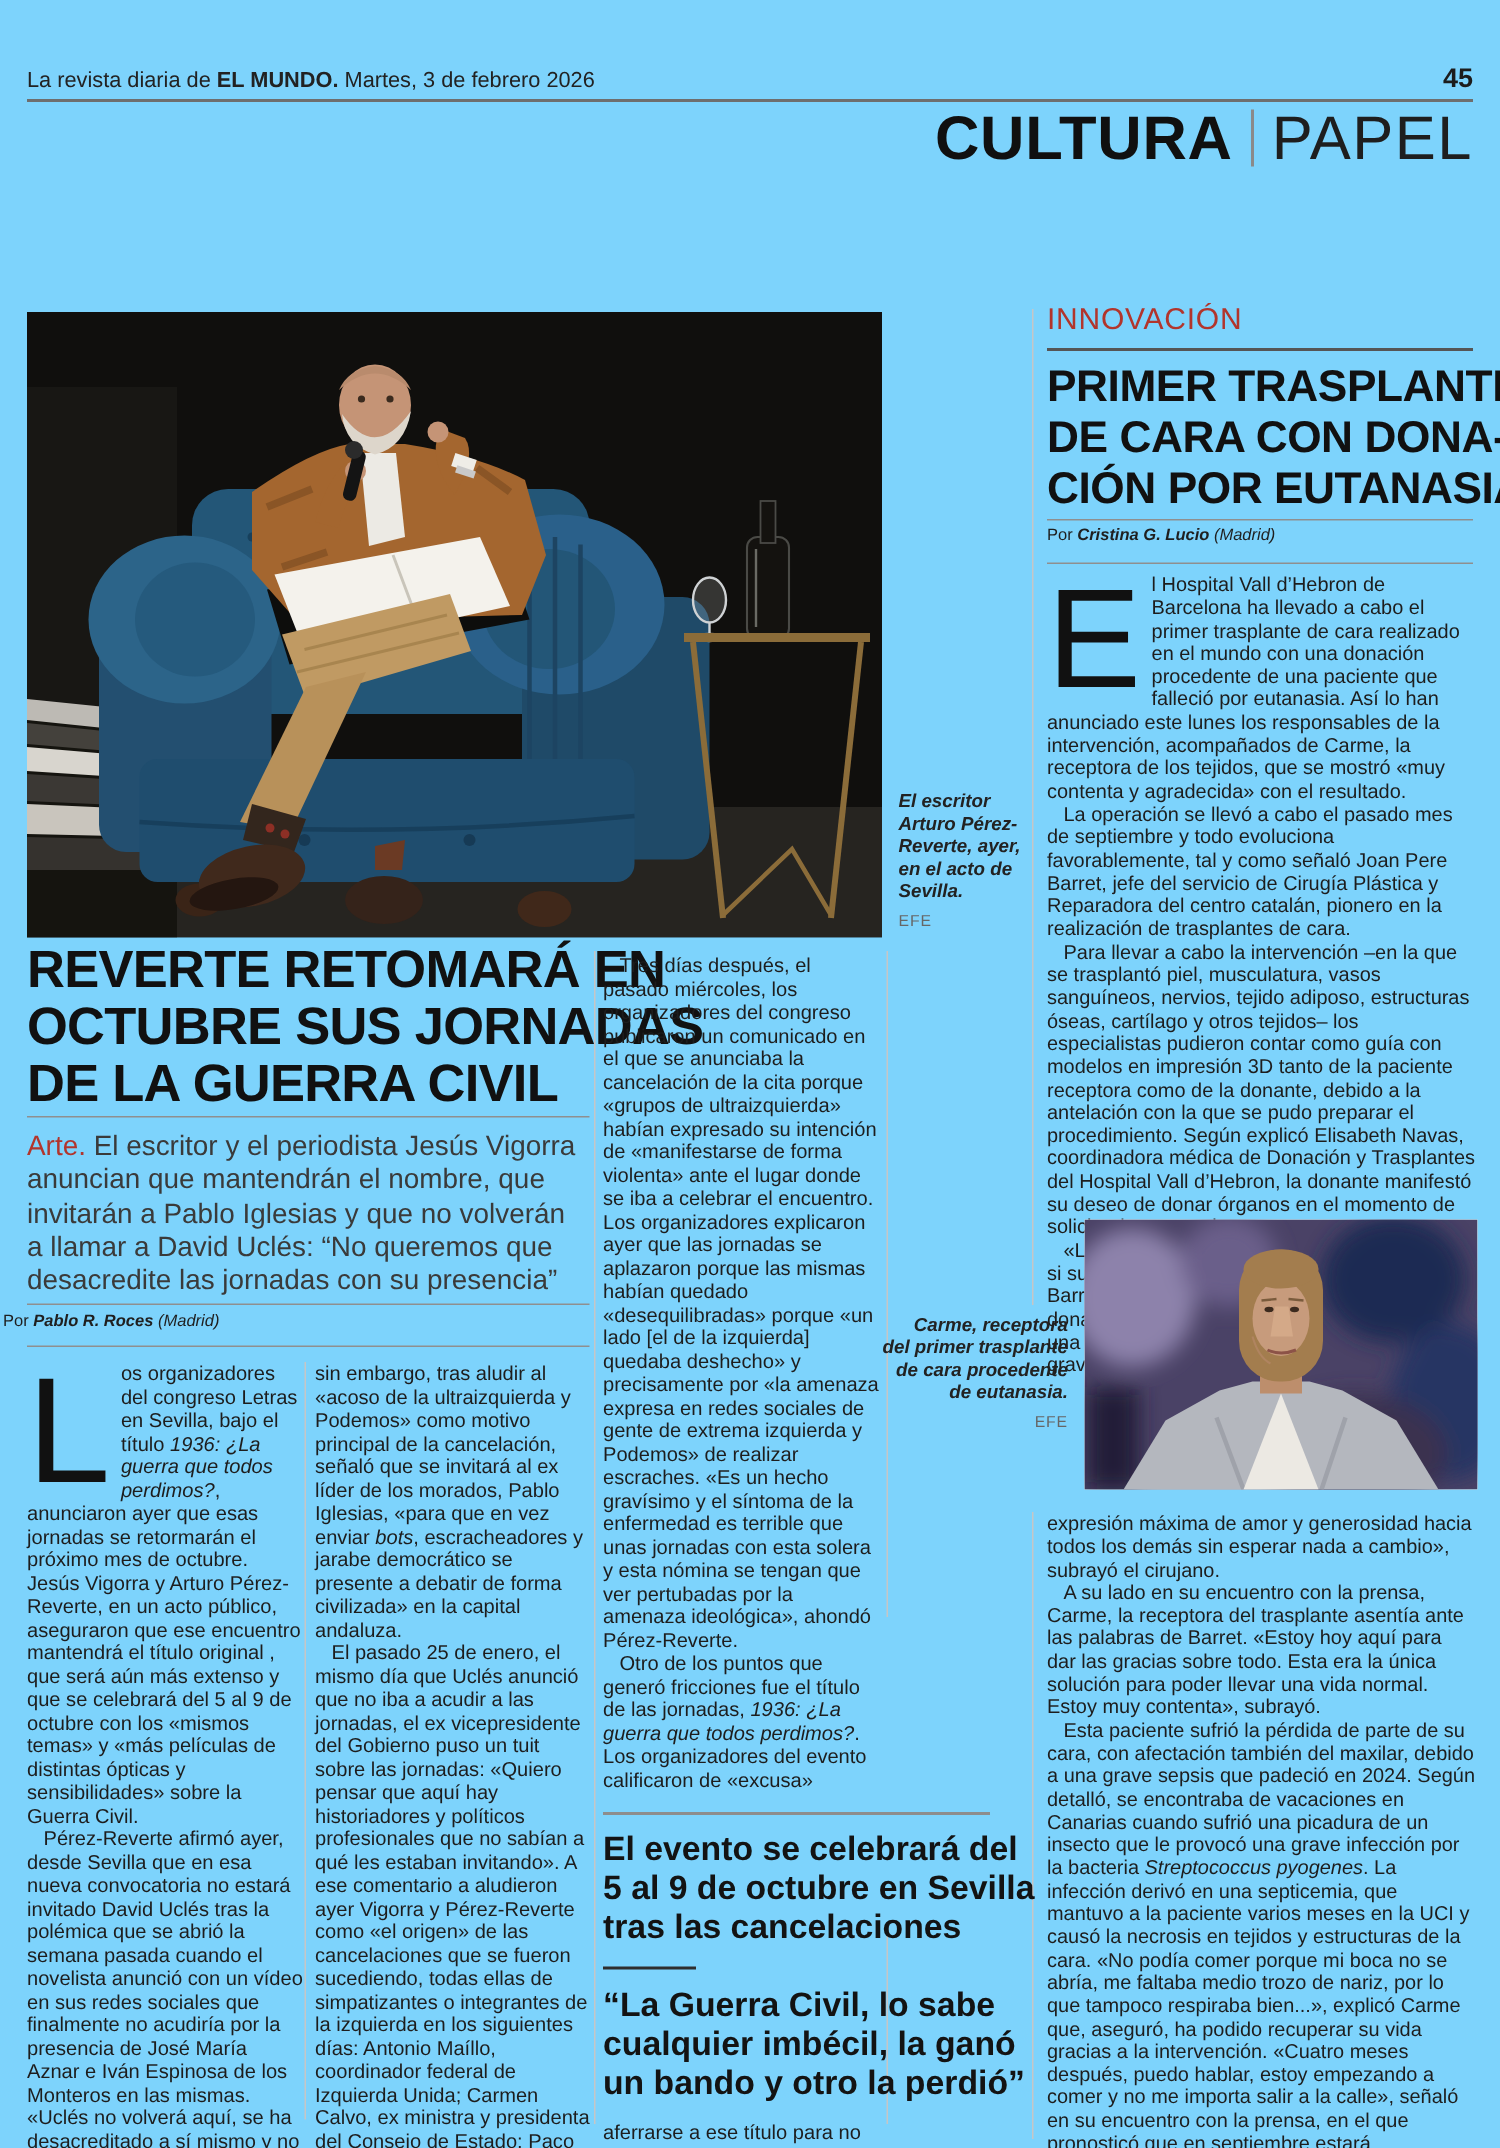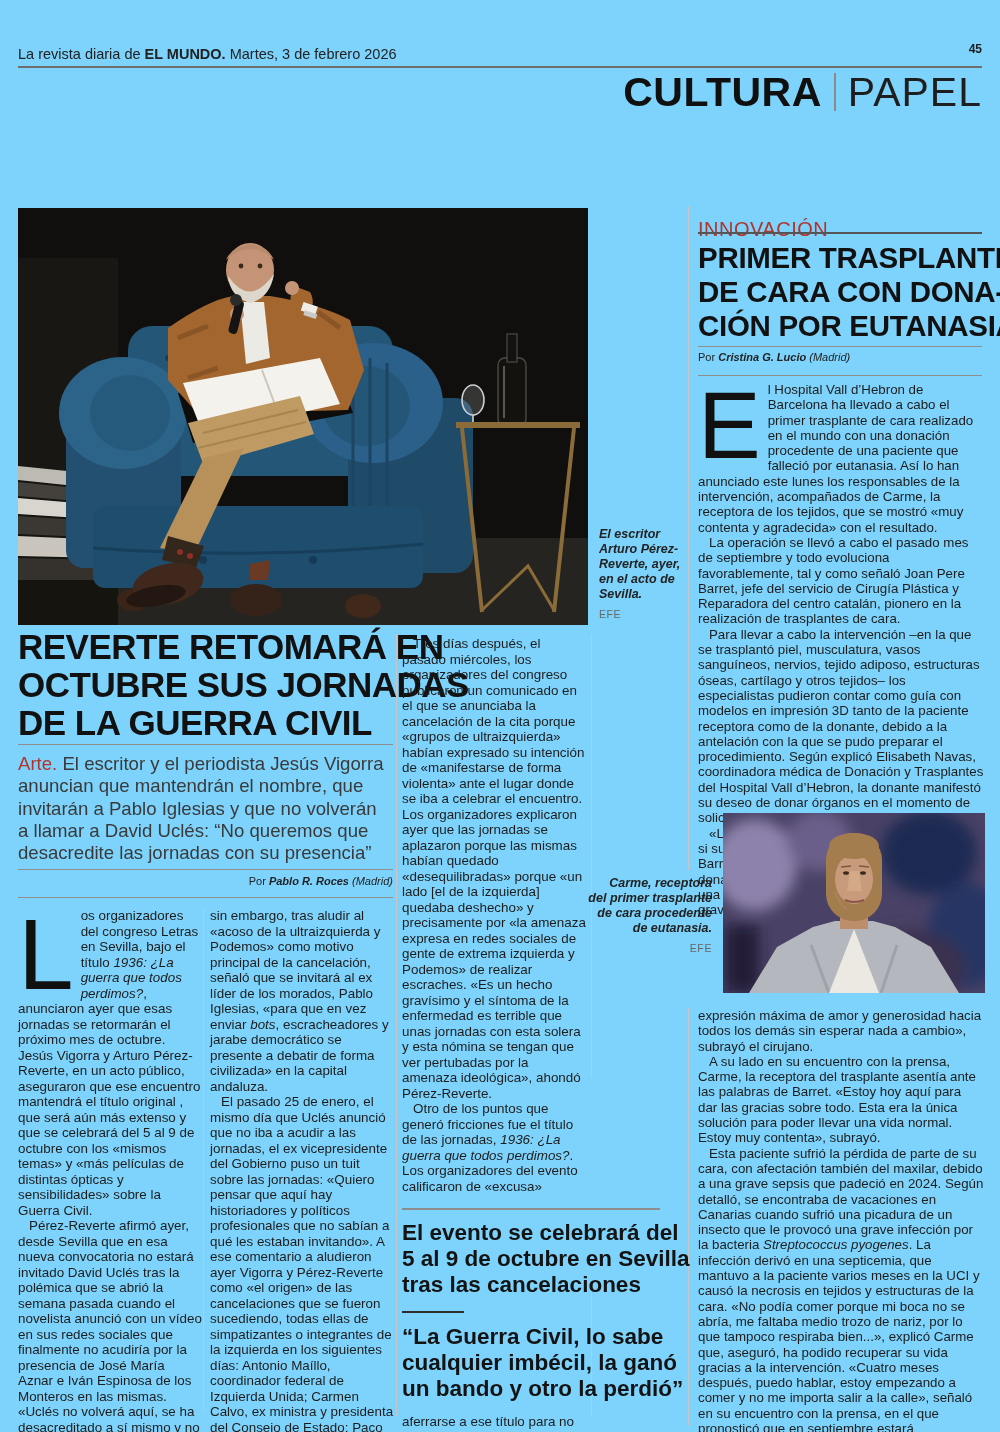--- a/index.html
+++ b/index.html
@@ -6,61 +6,61 @@
   html,body{margin:0;padding:0;background:#e8e8e8;}
   .page{position:relative;width:1000px;height:1432px;margin:0 auto;background:#7dd3fc;
         overflow:hidden;font-family:Liberation Sans, sans-serif;color:var(--ink);}
   .abs{position:absolute;}
   .hr{position:absolute;background:#8f8f8f;}
   .vr{position:absolute;width:1px;background:#c6c6c6;}
   .it{font-style:italic;}
   
   .masthead{left:18px;top:46px;font-size:14.5px;color:#222;}
   .masthead b{font-weight:700;}
-  .pageno{right:18px;top:42px;font-size:12px;font-weight:700;text-align:right;}
+  .pageno{right:18px;top:42px;font-size:18px;font-weight:700;text-align:right;}
   .section{right:18px;top:72px;display:flex;align-items:center;gap:12px;}
   .sec1{font-size:41px;font-weight:700;letter-spacing:.5px;color:#101010;line-height:40px;}
   .secdiv{width:2px;height:38px;background:#8a8a8a;}
   .sec2{font-size:41px;font-weight:400;color:#1e1e1e;letter-spacing:1px;line-height:40px;}
   
   .photo1{left:18px;top:208px;width:570px;height:417px;}
   .photo1 svg{display:block;width:100%;height:100%;}
   .caption1{left:599px;top:527px;width:88px;font-size:12.5px;line-height:15px;
             font-weight:700;font-style:italic;color:#222;}
   .credit{font-size:10.5px;color:#666;font-weight:400;font-style:normal;
           letter-spacing:.6px;margin-top:5px;}
   .hl1{left:18px;top:628px;width:380px;font-size:35px;line-height:38px;font-weight:700;
        letter-spacing:-.5px;color:#111;}
   .hl1 div{white-space:nowrap;}
   .sf{left:18px;top:753px;width:382px;font-size:18.6px;line-height:22.3px;color:#3a3a3a;}
   .sf div{white-space:nowrap;}
   .sf .red{color:var(--red);}
   .byline{font-size:11px;color:#1f1f1f;}
   .byline .nm{font-weight:700;font-style:italic;}
   .byline .loc{font-style:italic;}
-  .by1{left:18px;top:875px;width:375px;text-align:right;}
+  .by1{left:2px;top:875px;width:375px;}
   
   .col{position:absolute;font-size:13.4px;line-height:15.5px;color:#1d1d1d;
        hyphens:auto;-webkit-hyphens:auto;}
   .col p{margin:0;}
   .col p.ind{text-indent:11px;}
   .col1{left:18px;top:908px;width:184px;}
   .col2{left:210px;top:908px;width:184px;}
   .col3{left:402px;top:636px;width:185px;}
   .dc{float:left;font-size:100px;line-height:84px;padding:4px 7px 0 0;color:#111;}
   .dc.e{font-size:94px;line-height:80px;}
   .subblock{width:258px;margin-top:14px;}
   .subrule{width:258px;height:2px;background:#8d8d8d;margin-bottom:10px;}
   .subhead{font-size:22.5px;line-height:26px;font-weight:700;color:#131313;}
   .subhead div,.quote div{white-space:nowrap;}
   .qdiv{width:62px;height:2px;background:#2e2e2e;margin:13px 0 11px;}
   .quote{font-size:22.5px;line-height:26px;font-weight:700;color:#131313;}
   .p3wrap{margin-top:12px;width:185px;}
   
-  .kicker{left:698px;top:218px;font-size:20px;color:var(--red);letter-spacing:.5px;}
+  .kicker{left:698px;top:202px;font-size:20px;color:var(--red);letter-spacing:.5px;}
   .hl2{left:698px;top:241px;width:286px;font-size:29.5px;line-height:34px;font-weight:700;
        letter-spacing:-.3px;color:#111;}
   .hl2 div{white-space:nowrap;}
   .by2{left:698px;top:351px;width:286px;}
   .rbody{left:698px;top:382px;width:286px;font-size:13.3px;line-height:15.3px;}
   .rbody2{left:698px;top:1008px;width:286px;font-size:13.3px;line-height:15.3px;}
   .photo2{left:723px;top:813px;width:262px;height:180px;z-index:5;background:#fbfaf6;}
   .photo2 svg{display:block;width:100%;height:100%;}
   .caption2{left:588px;top:876px;width:124px;text-align:right;font-size:12.5px;
             line-height:15px;font-weight:700;font-style:italic;color:#222;z-index:6;}

